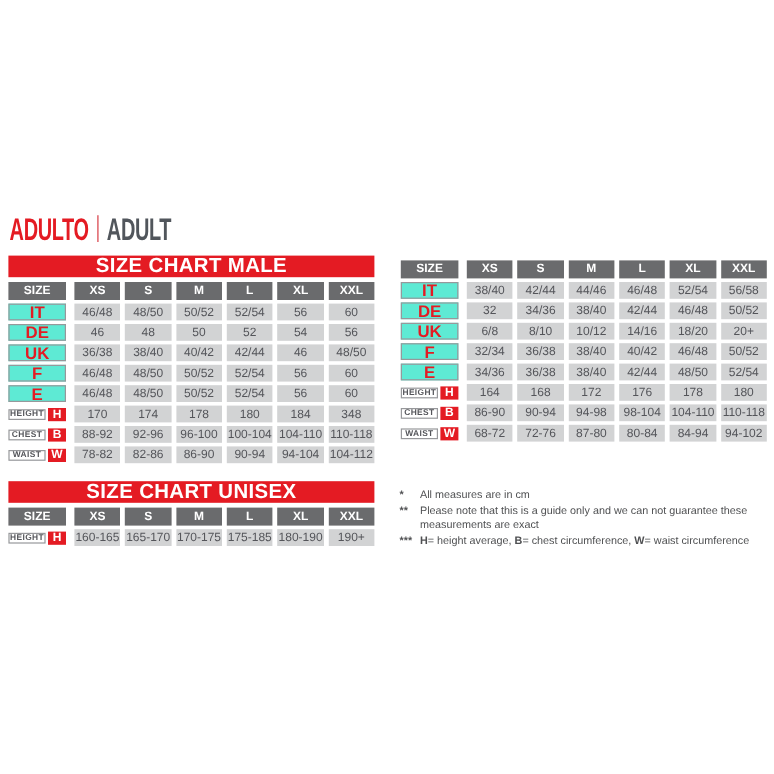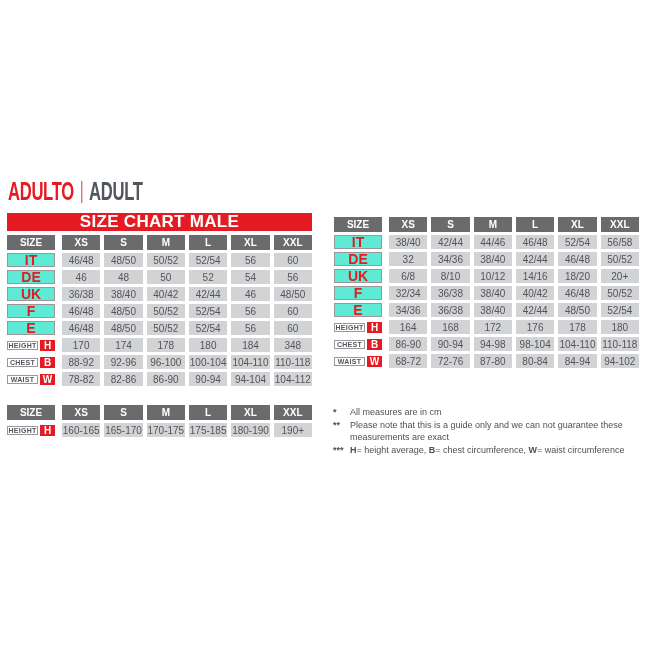--- a/index.html
+++ b/index.html
@@ -254,20 +254,21 @@
         <div class="cell">72-76</div>
         <div class="cell">87-80</div>
         <div class="cell">80-84</div>
         <div class="cell">84-94</div>
         <div class="cell">94-102</div>
       </div>
     </div>
   </section>
 
   <section class="size-table" style="left:7px;top:401px;">
+    <div class="t-head">SIZE CHART UNISEX</div>
     <div class="t-row colhead">
       <div class="lab">SIZE</div>
       <div class="cell">XS</div>
       <div class="cell">S</div>
       <div class="cell">M</div>
       <div class="cell">L</div>
       <div class="cell">XL</div>
       <div class="cell">XXL</div>
     </div>
     <div class="measures">

